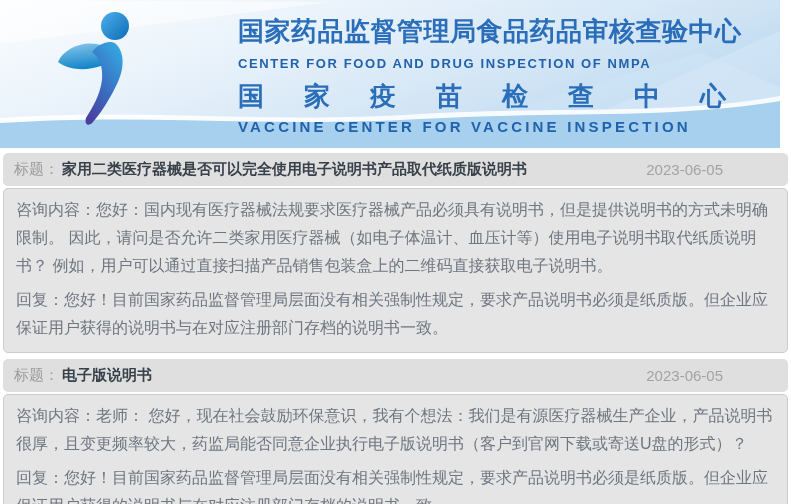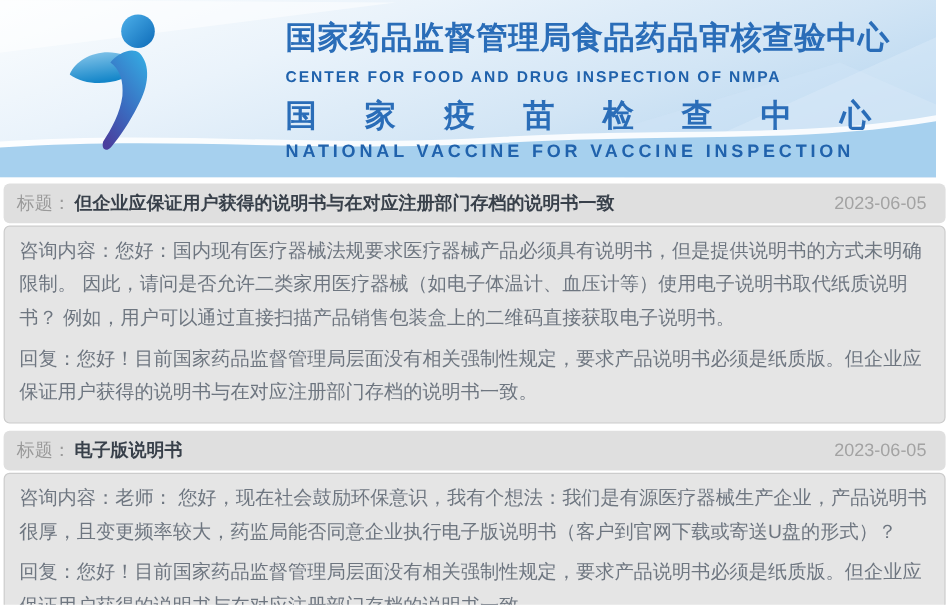--- a/index.html
+++ b/index.html
@@ -20,21 +20,21 @@
   
   .qa-block{margin:5px 3px 0 3px;}
   .qa-block + .qa-block{margin-top:6px;}
   .qa-title-bar{
     height:33px;background:#dfdfdf;border-radius:5px;
     display:flex;align-items:center;padding:0 16px 0 11px;
     font-size:15px;white-space:nowrap;overflow:hidden;
   }
   .t-label{color:#9a9a9a;}
   .t-text{color:#38404a;font-weight:bold;margin-left:3px;}
-  .t-date{margin-left:auto;color:#a3a3a3;font-size:15px;}
+  .t-date{margin-left:auto;margin-right:49px;color:#a3a3a3;font-size:15px;}
   .qa-content{
     margin-top:2px;border:1px solid #cccccc;border-radius:5px;
     background:#e5e5e5;padding:7px 12px 10px 12px;
     font-size:16px;line-height:28px;color:#6e7680;
   }
   .qa-content p{margin:0;}
   .qa-content p.answer{margin-top:6px;}
   .p-label{color:#6e7680;}
 </style>
 </head>
@@ -77,30 +77,30 @@
     <circle cx="57" cy="18" r="14" fill="url(#gHead)"></circle>
     <path d="M0,54 C6,40 27,31 45,38 C52,41 56,45 57,49 C45,62 16,66 0,54 Z" fill="url(#gArm)"></path>
     <path d="M58,36 C68,46 66,64 57,80 C50,94 42,106 35,114 C31,119 26,117 28,110
              C35,99 42,87 44,72 C45,59 42,50 34,44 C40,36 52,31 58,36 Z" fill="url(#gBody)"></path>
   </svg>
 
   <div class="banner-text">
     <div class="org-cn">国家药品监督管理局食品药品审核查验中心</div>
     <div class="org-en">CENTER FOR FOOD AND DRUG INSPECTION OF NMPA</div>
     <div class="center-cn">国家疫苗检查中心</div>
-    <div class="center-en">NATIONAL VACCINE FOR VACCINE INSPECTION</div>
+    <div class="center-en">VACCINE CENTER FOR VACCINE INSPECTION</div>
   </div>
 </header>
 
 <main>
 
   <section class="qa-block">
     <div class="qa-title-bar">
       <span class="t-label">标题：</span>
-      <span class="t-text">但企业应保证用户获得的说明书与在对应注册部门存档的说明书一致</span>
+      <span class="t-text">家用二类医疗器械是否可以完全使用电子说明书产品取代纸质版说明书</span>
       <span class="t-date">2023-06-05</span>
     </div>
     <div class="qa-content">
       <p class="question"><span class="p-label">咨询内容：</span><span>您好：国内现有医疗器械法规要求医疗器械产品必须具有说明书，但是提供说明书的方式未明确限制。 因此，请问是否允许二类家用医疗器械（如电子体温计、血压计等）使用电子说明书取代纸质说明书？ 例如，用户可以通过直接扫描产品销售包装盒上的二维码直接获取电子说明书。</span></p>
       <p class="answer"><span class="p-label">回复：</span><span>您好！目前国家药品监督管理局层面没有相关强制性规定，要求产品说明书必须是纸质版。但企业应保证用户获得的说明书与在对应注册部门存档的说明书一致。</span></p>
     </div>
   </section>
 
   <section class="qa-block">
     <div class="qa-title-bar">

